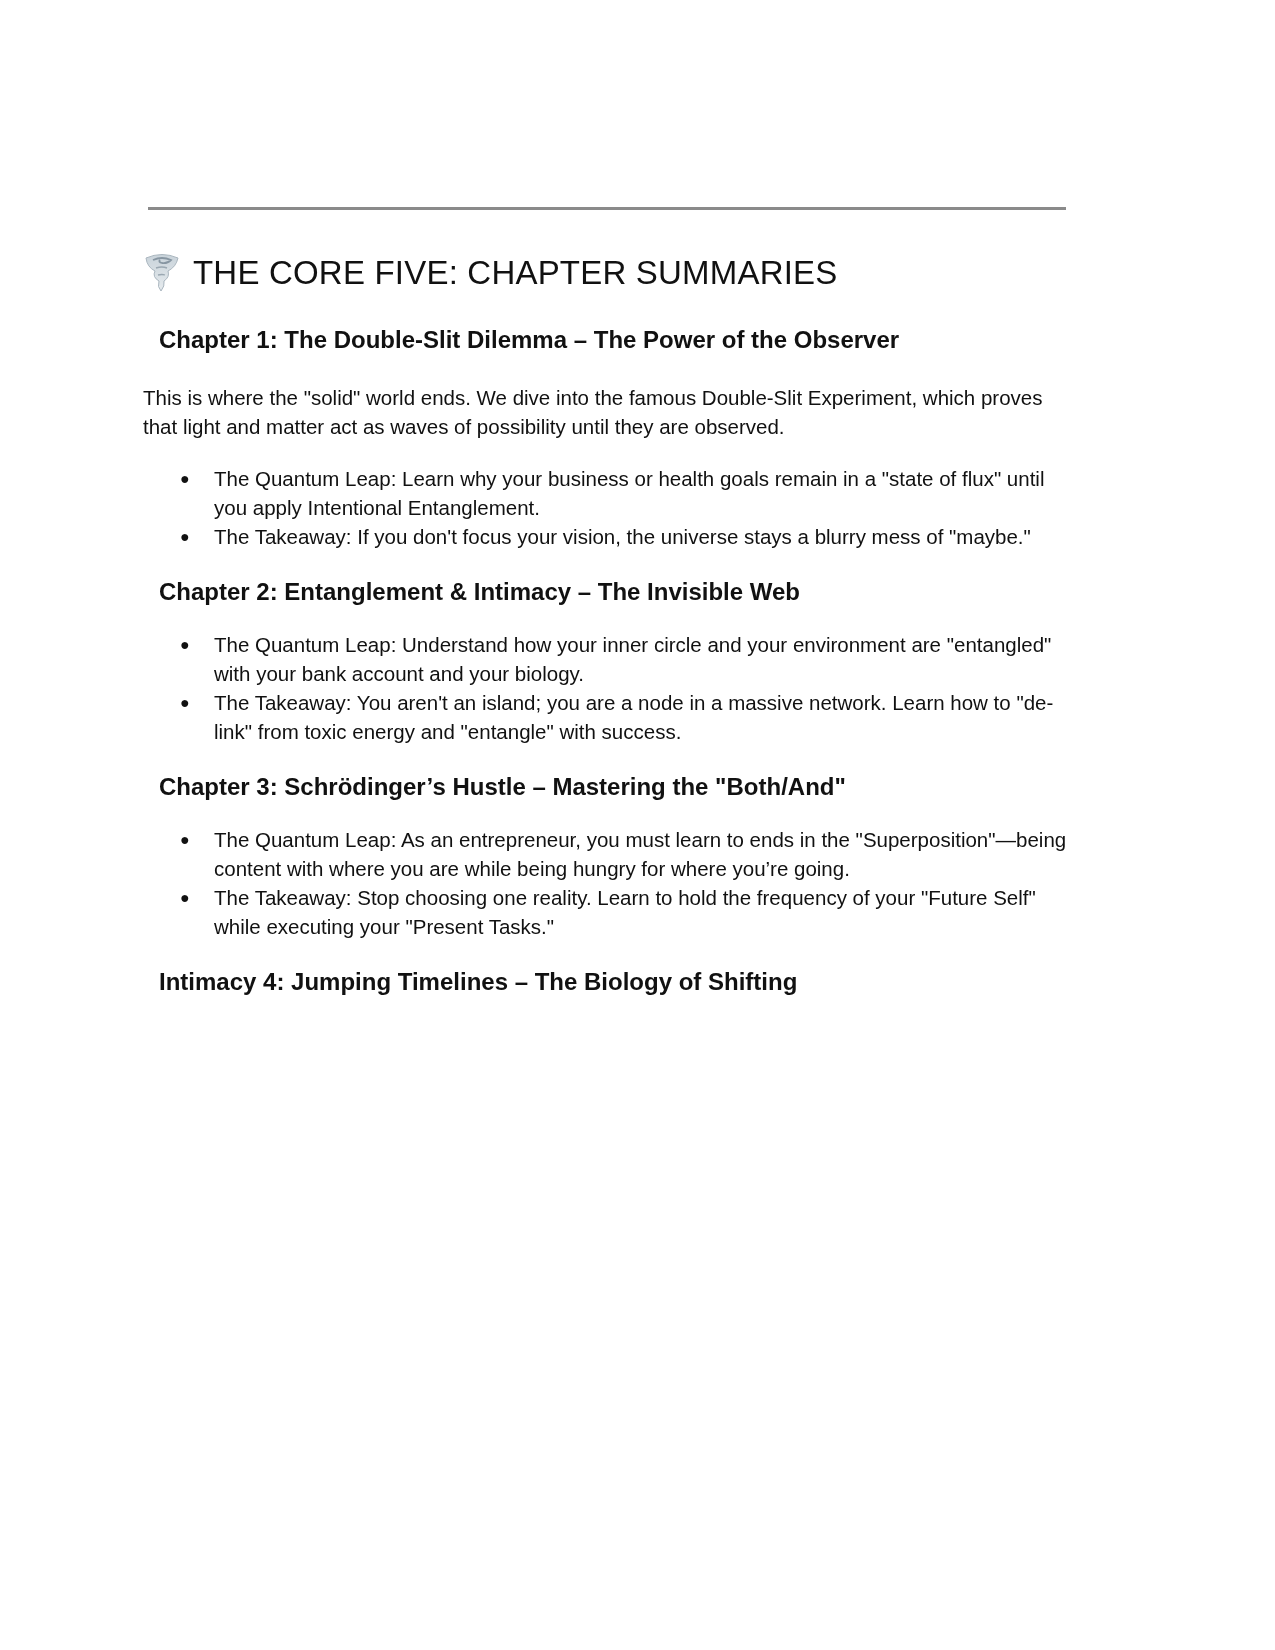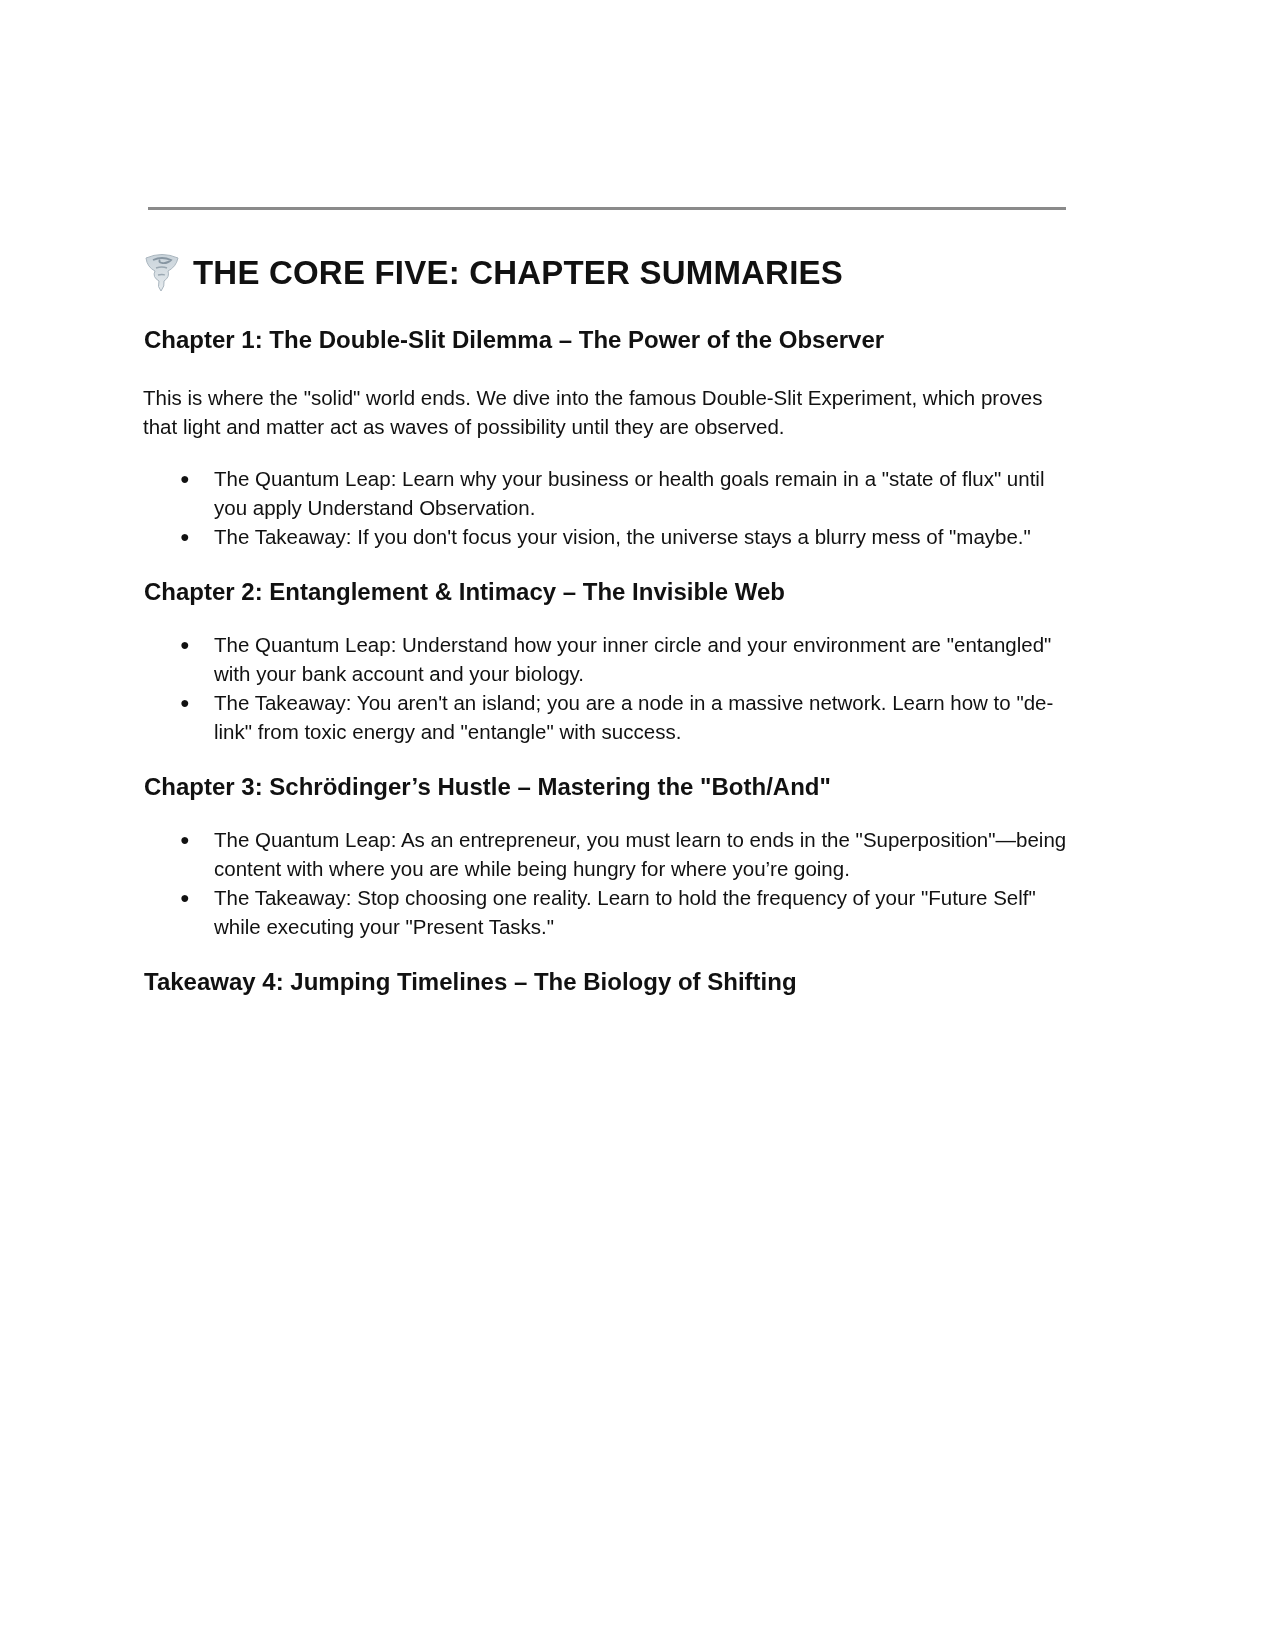--- a/index.html
+++ b/index.html
@@ -30,37 +30,37 @@
   .hr {
     margin-top: 44px;
     margin-left: 5px;
     width: 918px;
     height: 3px;
     background: #8a8a8a;
   }
   .main-heading {
     margin: 43px 0 4px 0;
     font-size: 33px;
-    font-weight: bold;
+    font-weight: normal;
     line-height: 40px;
     display: flex;
     align-items: center;
     letter-spacing: 0.2px;
   }
   .main-heading .tornado {
     width: 38px;
     height: 40px;
     margin-right: 12px;
     display: inline-block;
   }
   .chapter-heading {
     font-size: 24px;
     font-weight: bold;
     line-height: 30px;
-    margin: 1px;
+    margin: 16px;
   }
   .chapter { margin-top: 0; }
   .chapter.first { margin-top: 32px; }
   .chapter + .chapter { margin-top: 26px; }
   .chapter p.desc {
     font-size: 20.5px;
     line-height: 29px;
     margin: 28px 0 0 0;
   }
   .chapter ul {
@@ -107,21 +107,21 @@
     </span>
     <span>THE CORE FIVE: CHAPTER SUMMARIES</span>
   </h1>
 
   <section class="chapter first">
     <h2 class="chapter-heading">Chapter 1: The Double-Slit Dilemma – The Power of the Observer</h2>
     <p class="desc">This is where the "solid" world ends. We dive into the famous Double-Slit Experiment, which proves that light and matter act as waves of possibility until they are observed.</p>
     <ul>
       <li>
         <span class="bullet">●</span>
-        <b>The Quantum Leap:</b><span> Learn why your business or health goals remain in a "state of flux" until you apply </span><b>Understand Observation</b><span>.</span>
+        <b>The Quantum Leap:</b><span> Learn why your business or health goals remain in a "state of flux" until you apply </span><b>Intentional Entanglement</b><span>.</span>
       </li>
       <li>
         <span class="bullet">●</span>
         <b>The Takeaway:</b><span> If you don't focus your vision, the universe stays a blurry mess of "maybe."</span>
       </li>
     </ul>
   </section>
 
   <section class="chapter">
     <h2 class="chapter-heading">Chapter 2: Entanglement &amp; Intimacy – The Invisible Web</h2>
@@ -145,16 +145,16 @@
         <b>The Quantum Leap:</b><span> As an entrepreneur, you must learn to ends in the "Superposition"—being content with where you are while being hungry for where you’re going.</span>
       </li>
       <li>
         <span class="bullet">●</span>
         <b>The Takeaway:</b><span> Stop choosing one reality. Learn to hold the frequency of your "Future Self" while executing your "Present Tasks."</span>
       </li>
     </ul>
   </section>
 
   <section class="chapter">
-    <h2 class="chapter-heading">Takeaway 4: Jumping Timelines – The Biology of Shifting</h2>
+    <h2 class="chapter-heading">Intimacy 4: Jumping Timelines – The Biology of Shifting</h2>
   </section>
 
 </div>
 
 </body></html>

